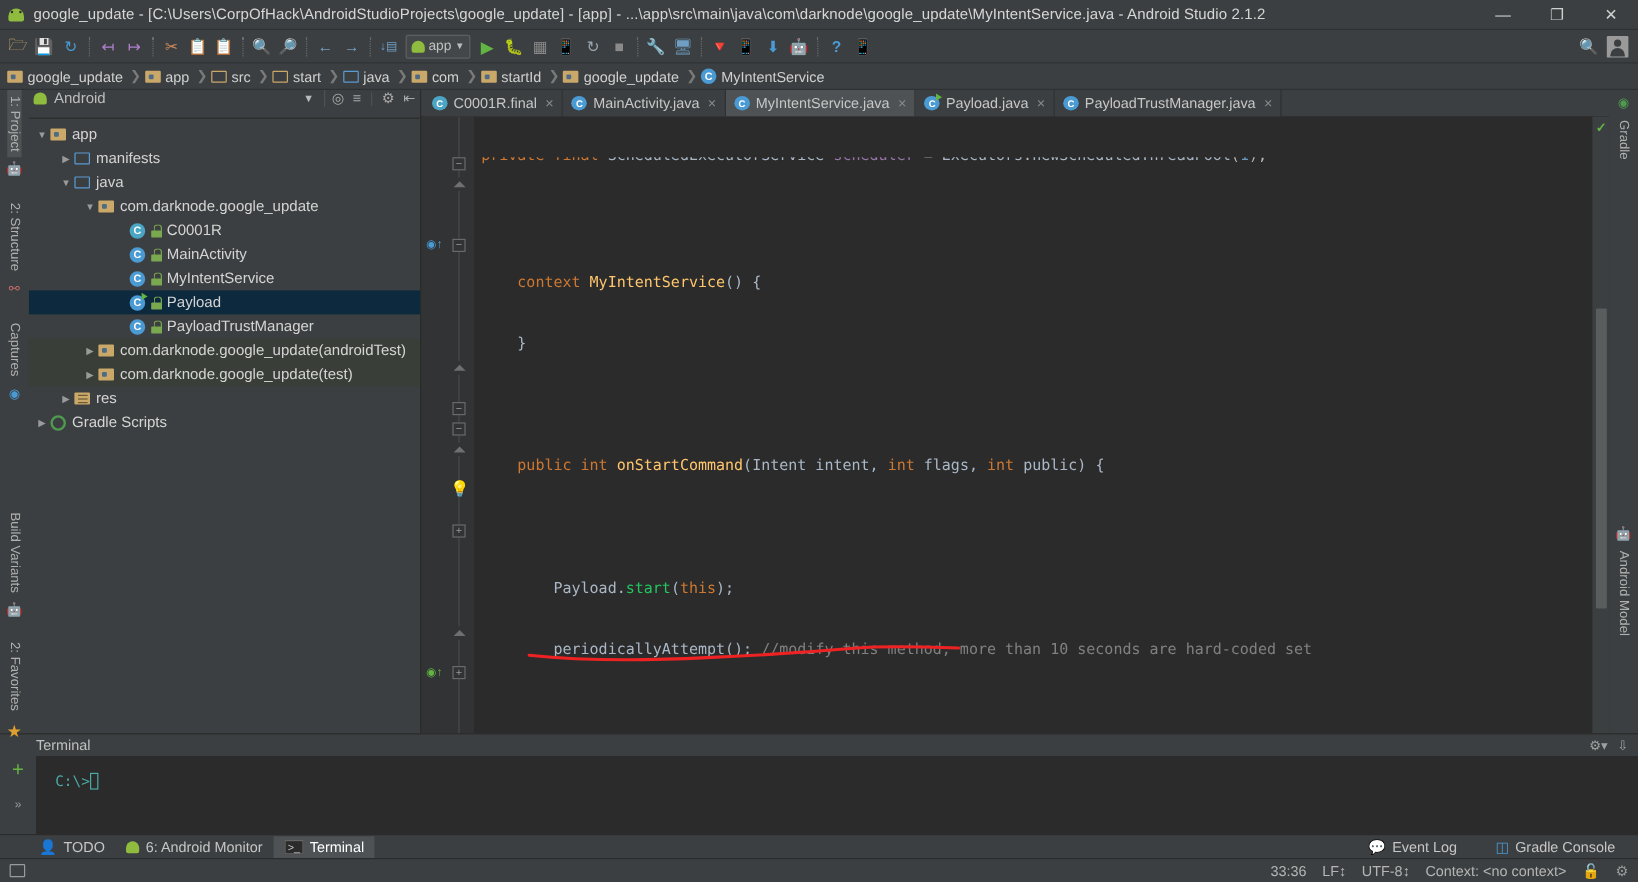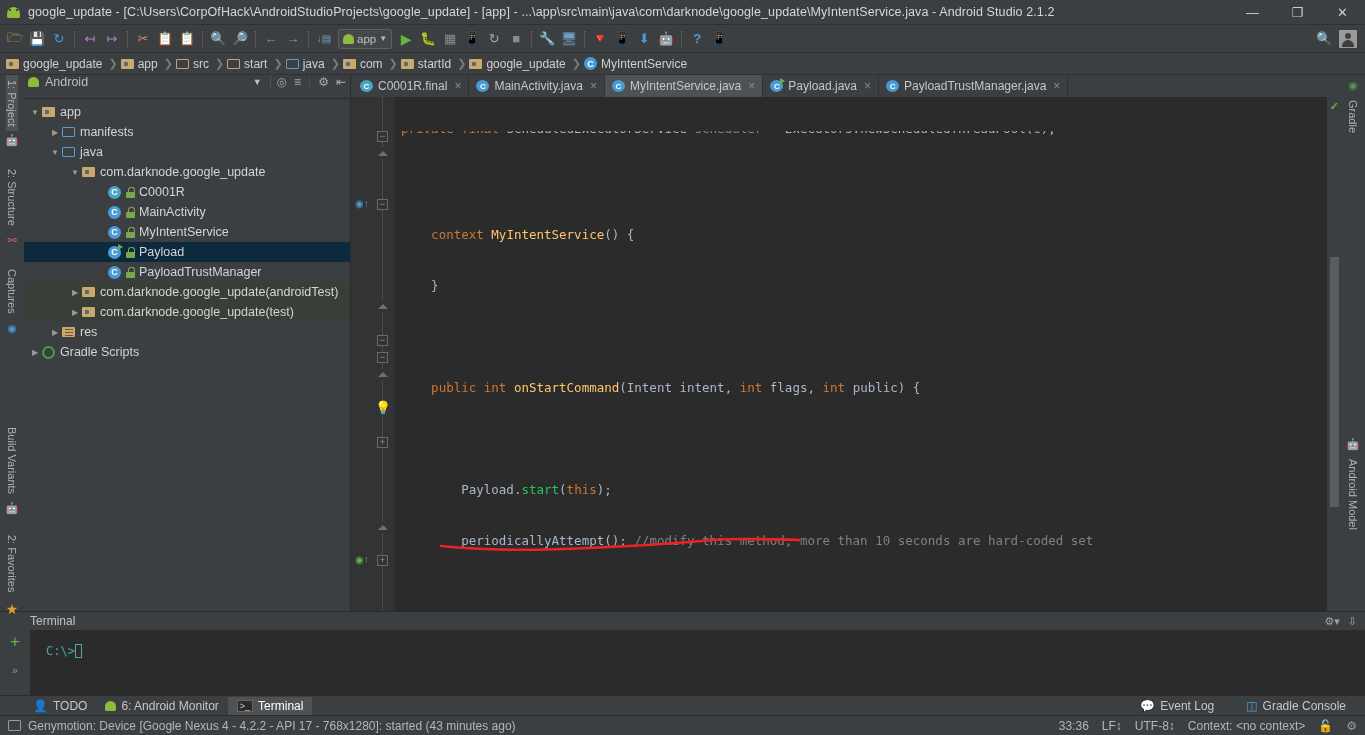--- a/index.html
+++ b/index.html
@@ -534,21 +534,20 @@
       </div>
       <div class="bt">
         <span style="color:#4a9ad4;">◫</span>
         <span>Gradle Console</span>
       </div>
     </div>
   </div>
 
   <div class="statusbar">
     <span class="sb-icon"></span>
-    <span>Genymotion: Device [Google Nexus 4 - 4.2.2 - API 17 - 768x1280]: started (43 minutes ago)</span>
     <span class="sb-right">
       <span>33:36</span>
       <span>LF↕</span>
       <span>UTF-8↕</span>
       <span>Context: &lt;no context&gt;</span>
       <span style="color:#9a9a9a;">🔓</span>
       <span style="color:#9a9a9a;">⚙</span>
     </span>
   </div>
 

